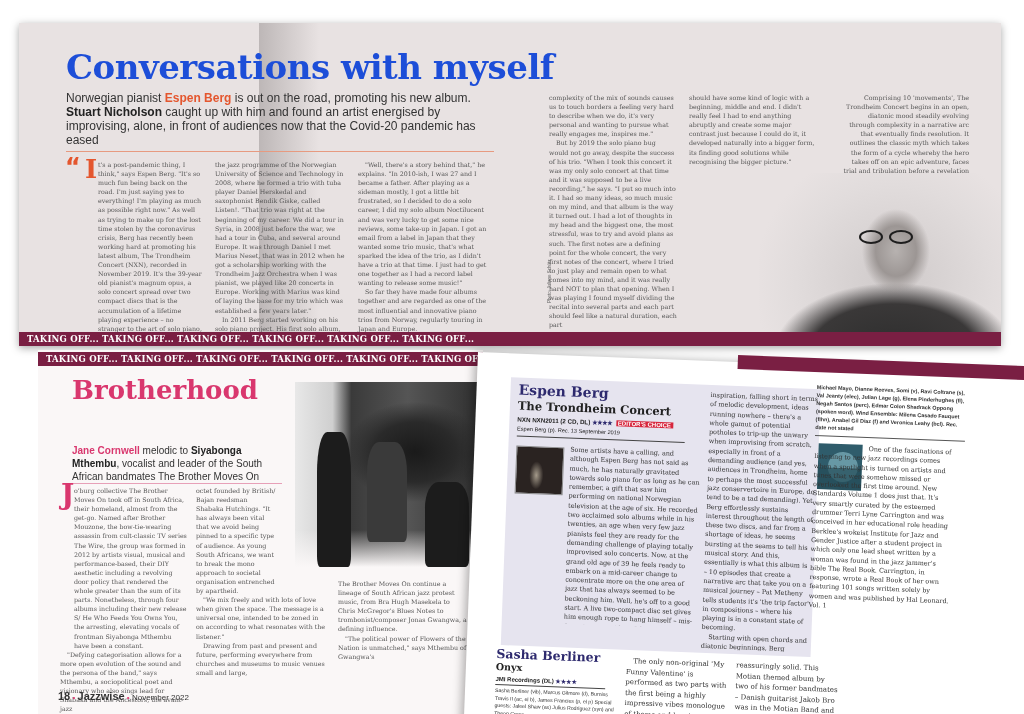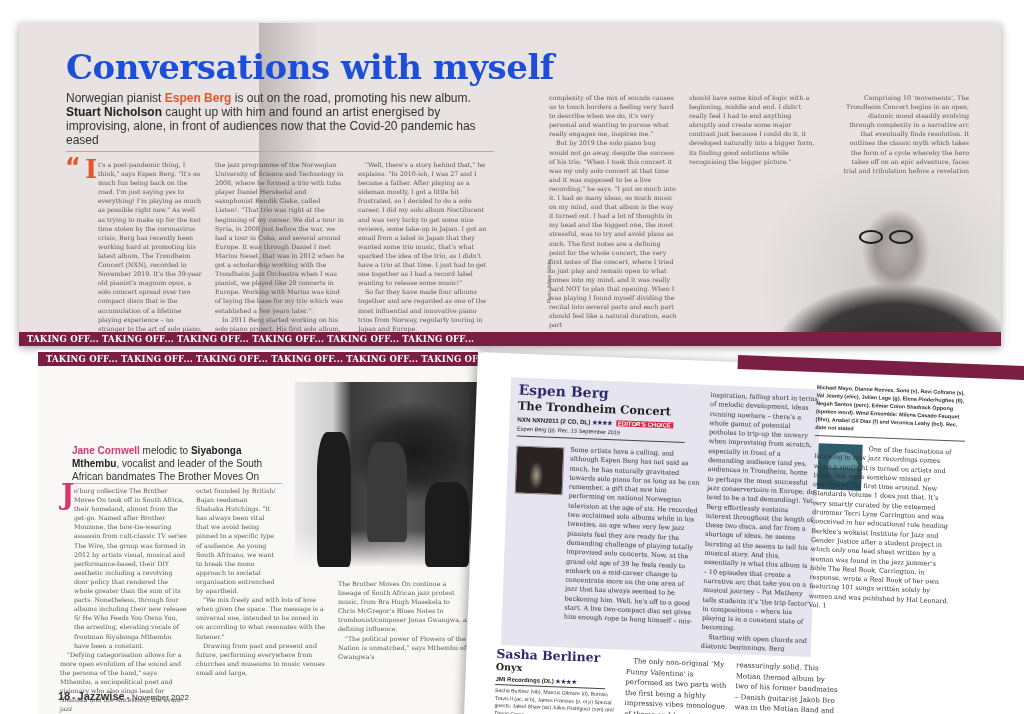--- a/index.html
+++ b/index.html
@@ -166,20 +166,21 @@
     </div>
   <div class="photo-credit">Photo: Juliane Schütz</div>
 
   <div class="banner" style="left:0; top:309px; width:982px;">TAKING OFF... TAKING OFF... TAKING OFF... TAKING OFF... TAKING OFF... TAKING OFF...</div>
 </div>
 
 <div class="page-left">
   <div class="banner">TAKING OFF... TAKING OFF... TAKING OFF... TAKING OFF... TAKING OFF... TAKING OFF...</div>
 
   <div class="tb-title">
+    <div>Brotherhood</div>
   </div>
 
   <div class="tb-stand">
     <span class="pink">Jane Cornwell</span><span> melodic to </span><b>Siyabonga Mthembu</b><span>, vocalist and leader of the South African bandmates The Brother Moves On</span>
   </div>
   <div class="rule-pink"></div>
 
   <div class="tb-photo">
     <div class="fig" style="left:22px; top:50px; width:34px; height:135px;"></div>
     <div class="fig" style="left:72px; top:60px; width:40px; height:100px; background:#3a3a3a;"></div>

